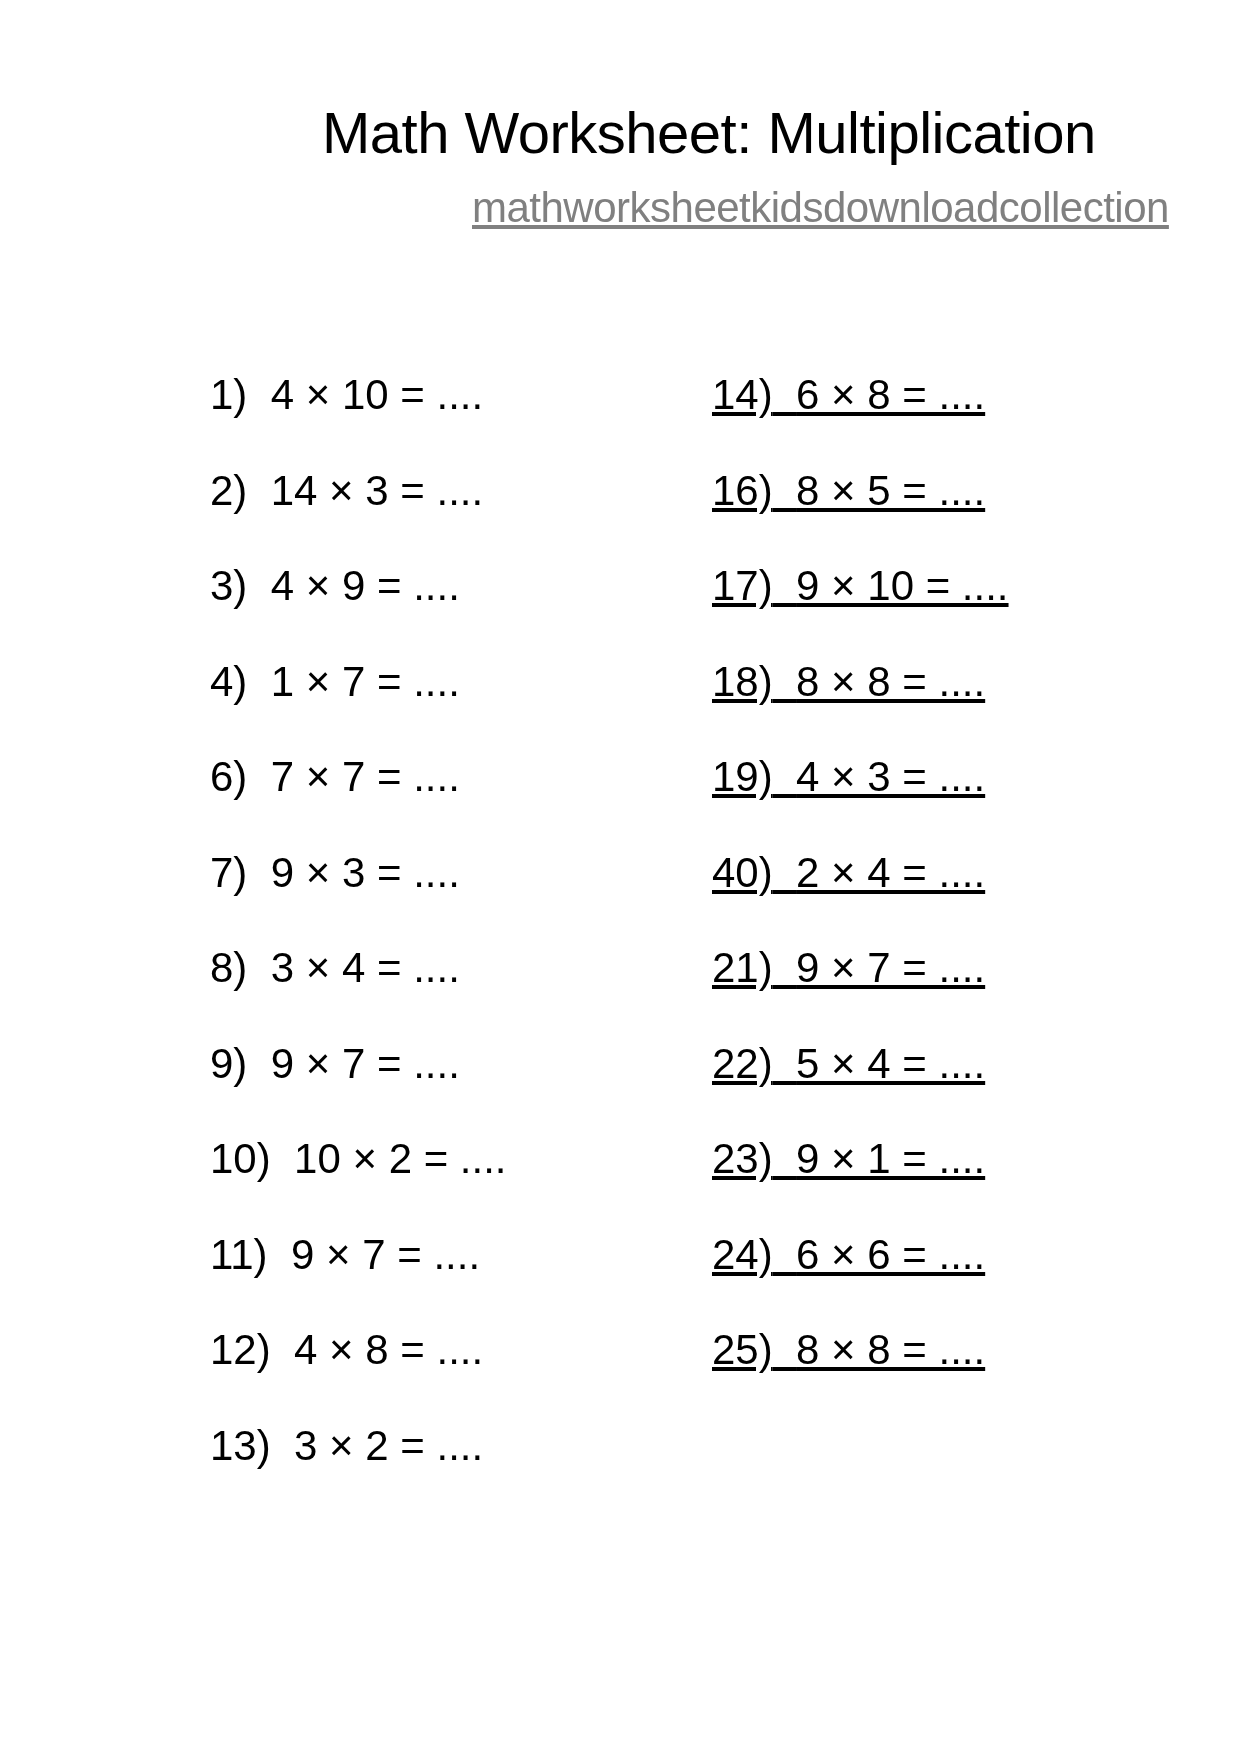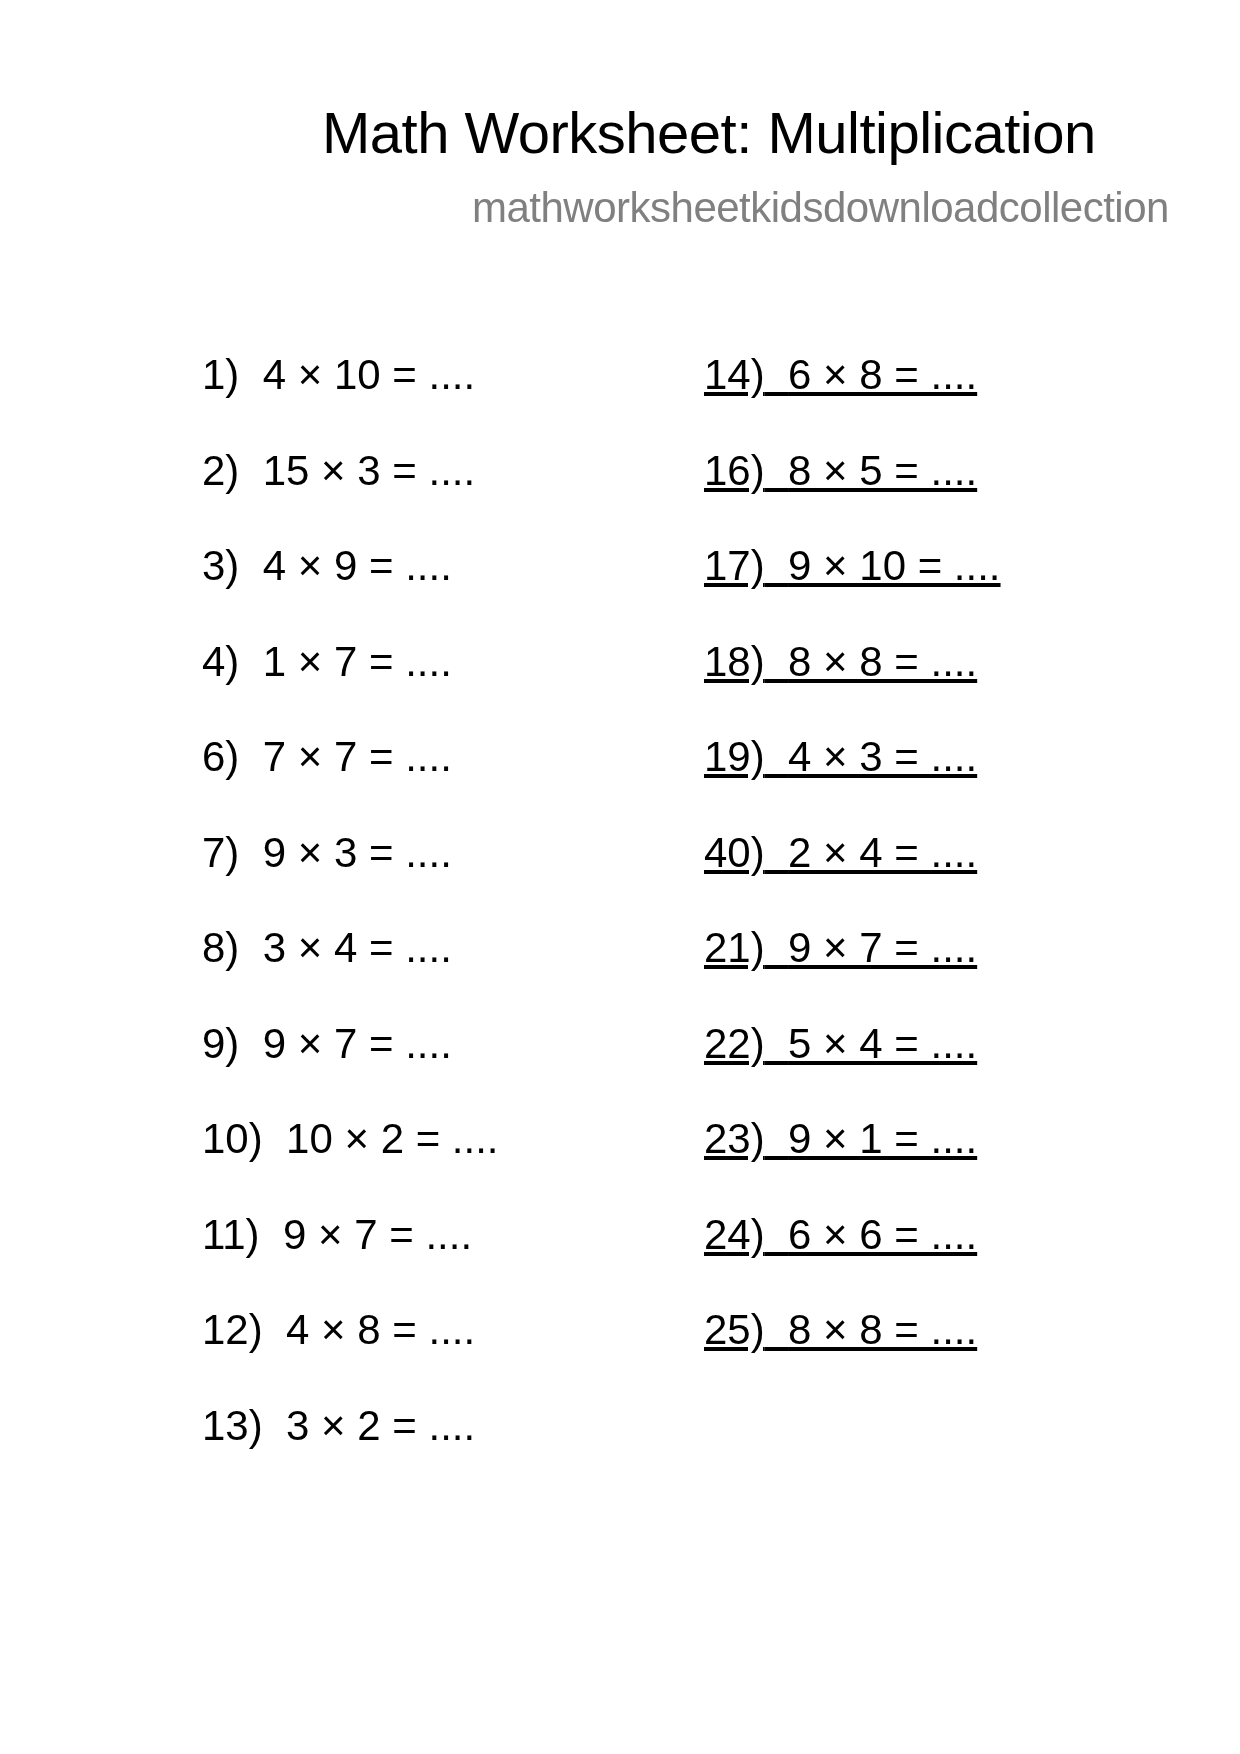--- a/index.html
+++ b/index.html
@@ -26,44 +26,46 @@
     }
     .site {
       position: absolute;
       left: 472px;
       top: 183px;
       font-size: 42px;
       line-height: 50px;
       color: #808080;
       white-space: nowrap;
       letter-spacing: -0.5px;
+      text-decoration: underline;
     }
     .col {
       position: absolute;
-      top: 350px;
+      top: 370px;
+      margin-left: 8px;
     }
     .col.left { left: 202px; }
     .col.right { left: 704px; text-decoration: underline; }
     .problem {
       height: 95.5px;
       font-size: 42px;
       line-height: 50px;
       white-space: pre;
     }
   </style>
 </head>
 <body>
 
 <div>
   <div class="title">Math Worksheet: Multiplication</div>
   <div class="site">mathworksheetkidsdownloadcollection</div>
 
   <div class="col left">
       <div class="problem"><span>1)</span><span>  </span><span>4 × 10 = ....</span></div>
-      <div class="problem"><span>2)</span><span>  </span><span>15 × 3 = ....</span></div>
+      <div class="problem"><span>2)</span><span>  </span><span>14 × 3 = ....</span></div>
       <div class="problem"><span>3)</span><span>  </span><span>4 × 9 = ....</span></div>
       <div class="problem"><span>4)</span><span>  </span><span>1 × 7 = ....</span></div>
       <div class="problem"><span>6)</span><span>  </span><span>7 × 7 = ....</span></div>
       <div class="problem"><span>7)</span><span>  </span><span>9 × 3 = ....</span></div>
       <div class="problem"><span>8)</span><span>  </span><span>3 × 4 = ....</span></div>
       <div class="problem"><span>9)</span><span>  </span><span>9 × 7 = ....</span></div>
       <div class="problem"><span>10)</span><span>  </span><span>10 × 2 = ....</span></div>
       <div class="problem"><span>11)</span><span>  </span><span>9 × 7 = ....</span></div>
       <div class="problem"><span>12)</span><span>  </span><span>4 × 8 = ....</span></div>
       <div class="problem"><span>13)</span><span>  </span><span>3 × 2 = ....</span></div>

